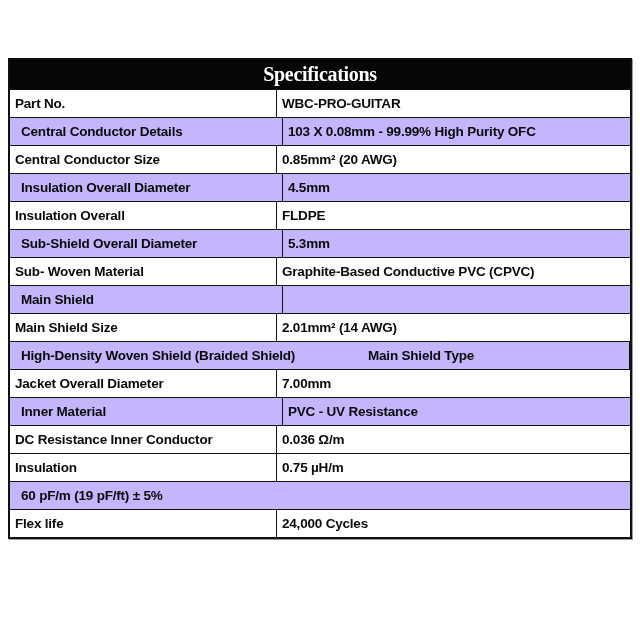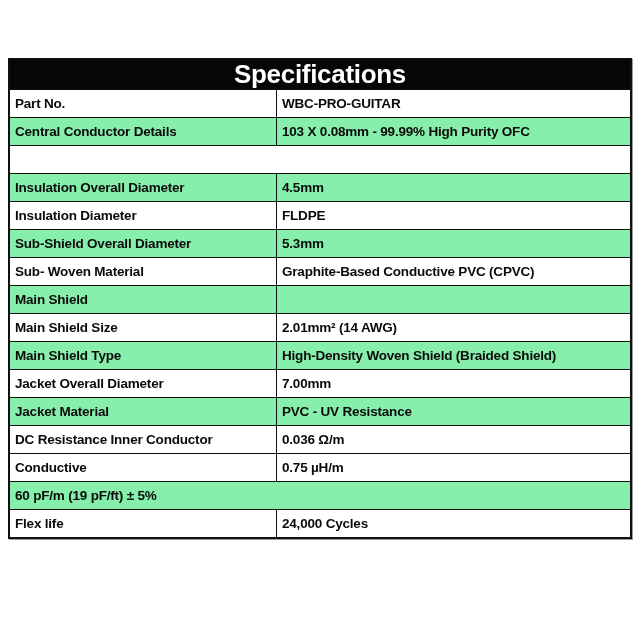--- a/index.html
+++ b/index.html
@@ -24,32 +24,34 @@
     box-sizing: border-box;
     box-shadow: 1px 1px 0 #9a9a9a;
   }
   .table-header {
     height: 29px;
     background: #060606;
     color: #ffffff;
     display: flex;
     align-items: center;
     justify-content: center;
-    font-size: 26px;
+    font-size: 20px;
     font-weight: bold;
     letter-spacing: -0.3px;
+    font-family: Liberation Serif, serif;
   }
   .row {
     display: flex;
     height: 27px;
     border-top: 1.5px solid #101010;
     box-sizing: content-box;
   }
   .row.alt {
-    background: #86efac;
+    background: #c4b5fd;
+    padding-left: 6px;
   }
   .row.plain {
     background: #ffffff;
   }
   .cell {
     display: flex;
     align-items: center;
     font-size: 13.5px;
     font-weight: bold;
     color: #0a0a0a;
@@ -79,29 +81,31 @@
     <div class="cell label">Part No.</div>
     <div class="cell value">WBC-PRO-GUITAR</div>
   </div>
 
   <div class="row alt">
     <div class="cell label">Central Conductor Details</div>
     <div class="cell value">103 X 0.08mm - 99.99% High Purity OFC</div>
   </div>
 
   <div class="row plain">
+    <div class="cell label">Central Conductor Size</div>
+    <div class="cell value">0.85mm² (20 AWG)</div>
   </div>
 
   <div class="row alt">
     <div class="cell label">Insulation Overall Diameter</div>
     <div class="cell value">4.5mm</div>
   </div>
 
   <div class="row plain">
-    <div class="cell label">Insulation Diameter</div>
+    <div class="cell label">Insulation Overall</div>
     <div class="cell value">FLDPE</div>
   </div>
 
   <div class="row alt">
     <div class="cell label">Sub-Shield Overall Diameter</div>
     <div class="cell value">5.3mm</div>
   </div>
 
   <div class="row plain">
     <div class="cell label">Sub- Woven Material</div>
@@ -111,42 +115,42 @@
   <div class="row alt">
     <div class="cell label">Main Shield</div>
   </div>
 
   <div class="row plain">
     <div class="cell label">Main Shield Size</div>
     <div class="cell value">2.01mm² (14 AWG)</div>
   </div>
 
   <div class="row alt">
+    <div class="cell value">High-Density Woven Shield (Braided Shield)</div>
     <div class="cell label">Main Shield Type</div>
-    <div class="cell value">High-Density Woven Shield (Braided Shield)</div>
   </div>
 
   <div class="row plain">
     <div class="cell label">Jacket Overall Diameter</div>
     <div class="cell value">7.00mm</div>
   </div>
 
   <div class="row alt">
-    <div class="cell label">Jacket Material</div>
+    <div class="cell label">Inner Material</div>
     <div class="cell value">PVC - UV Resistance</div>
   </div>
 
   <div class="row plain">
     <div class="cell label">DC Resistance Inner Conductor</div>
     <div class="cell value">0.036 Ω/m</div>
   </div>
 
 
   <div class="row plain">
-    <div class="cell label">Conductive</div>
+    <div class="cell label">Insulation</div>
     <div class="cell value">0.75 µH/m</div>
   </div>
 
   <div class="row alt">
     <div class="cell value">60 pF/m (19 pF/ft) ± 5%</div>
   </div>
 
   <div class="row plain">
     <div class="cell label">Flex life</div>
     <div class="cell value">24,000 Cycles</div>

